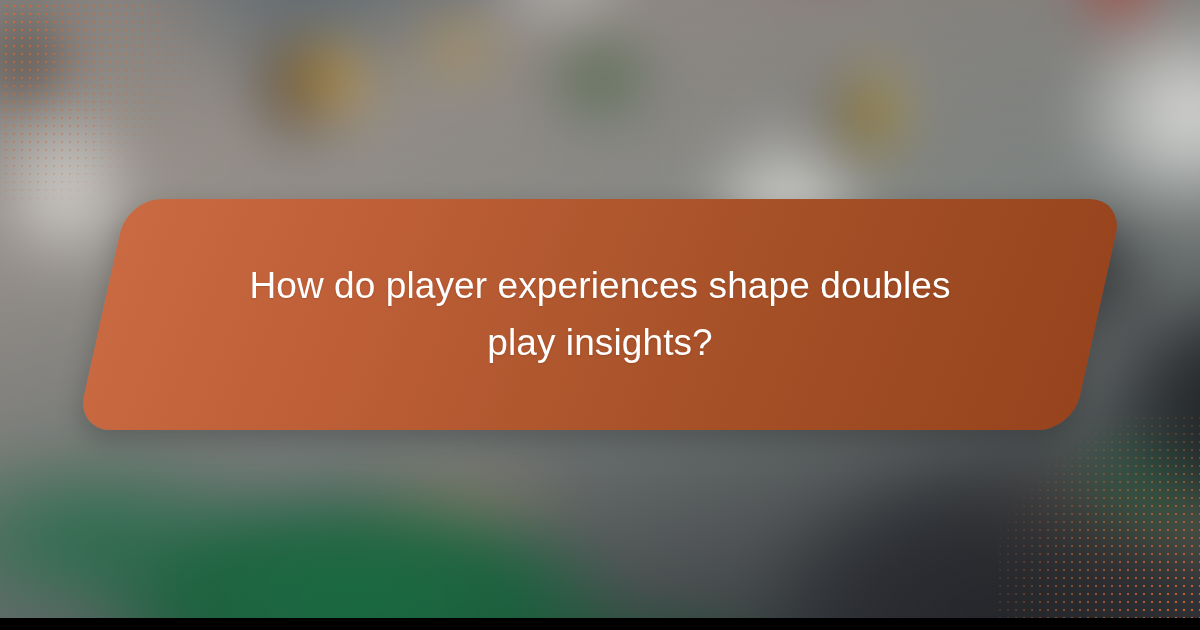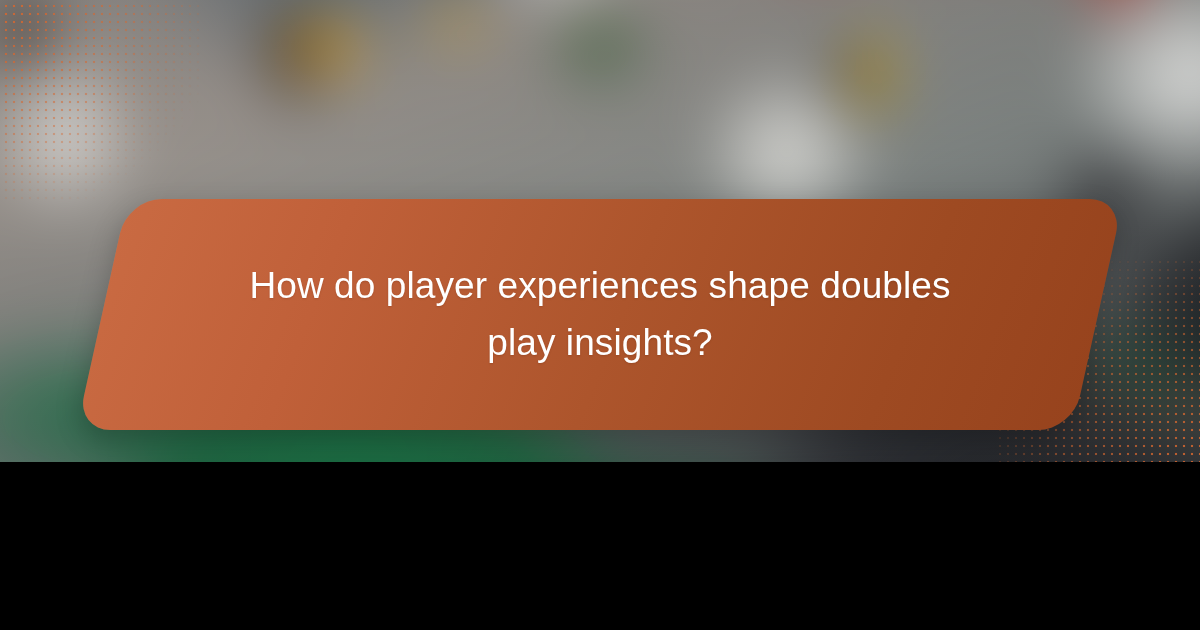--- a/index.html
+++ b/index.html
@@ -4,21 +4,21 @@
 <style>
   html, body {
     margin: 0;
     padding: 0;
     background: #000;
   }
 
   #stage {
     position: relative;
     width: 1200px;
-    height: 462px;
+    height: 618px;
     overflow: hidden;
     font-family: "Liberation Sans", sans-serif;
     text-decoration: underline;
   }
 
   
   .bg-photo {
     position: absolute;
     inset: -80px;
     background-color: #6d6a66;

